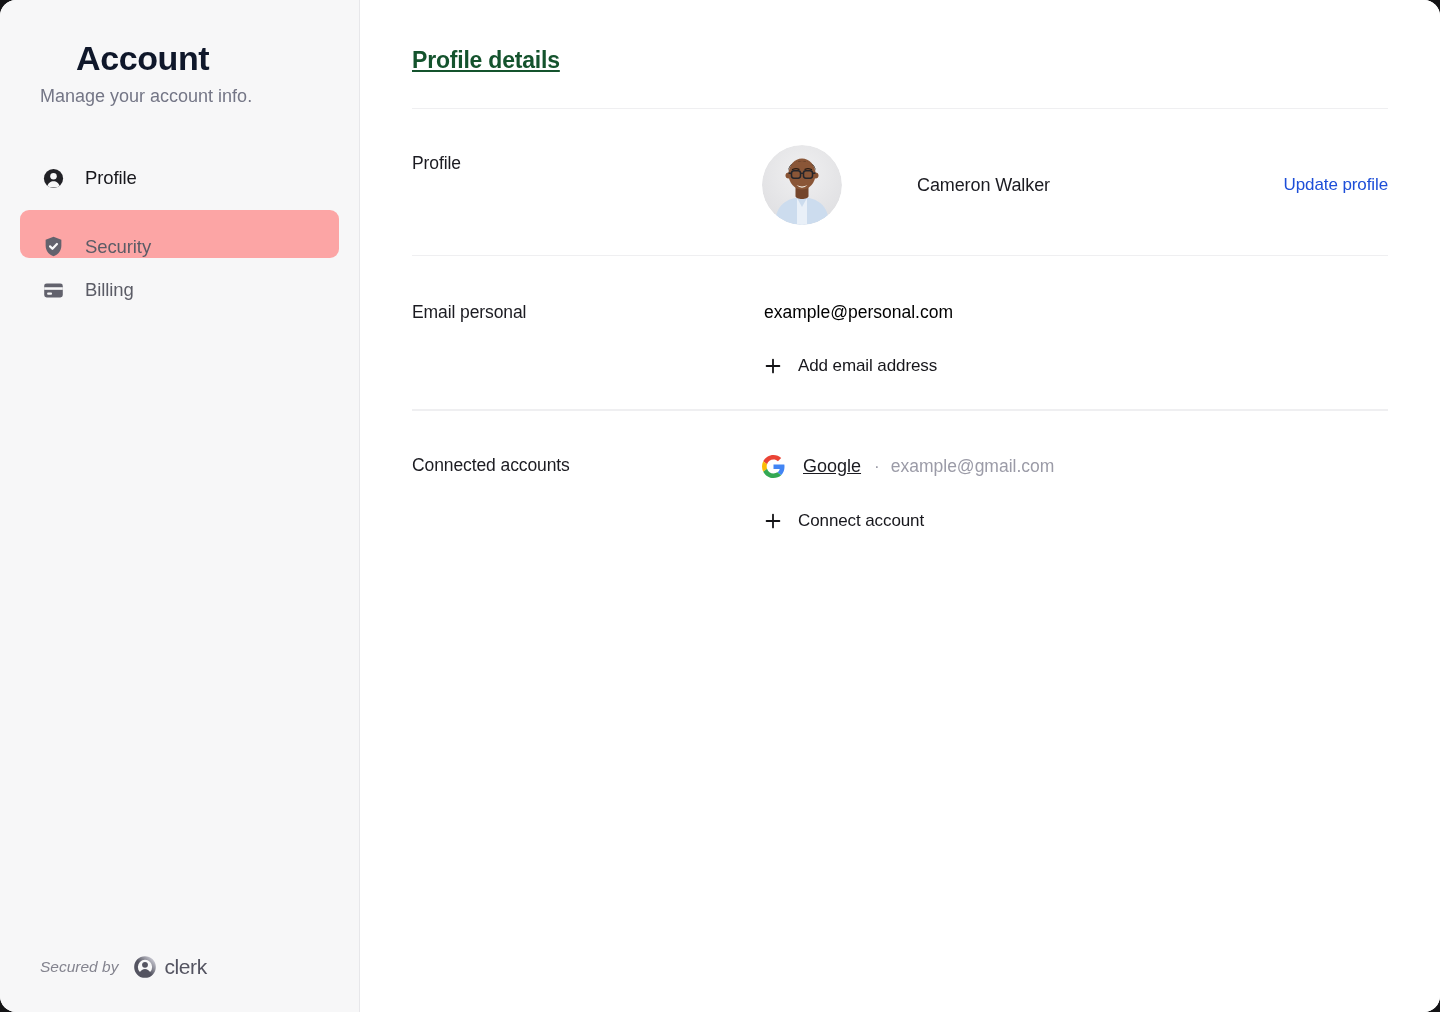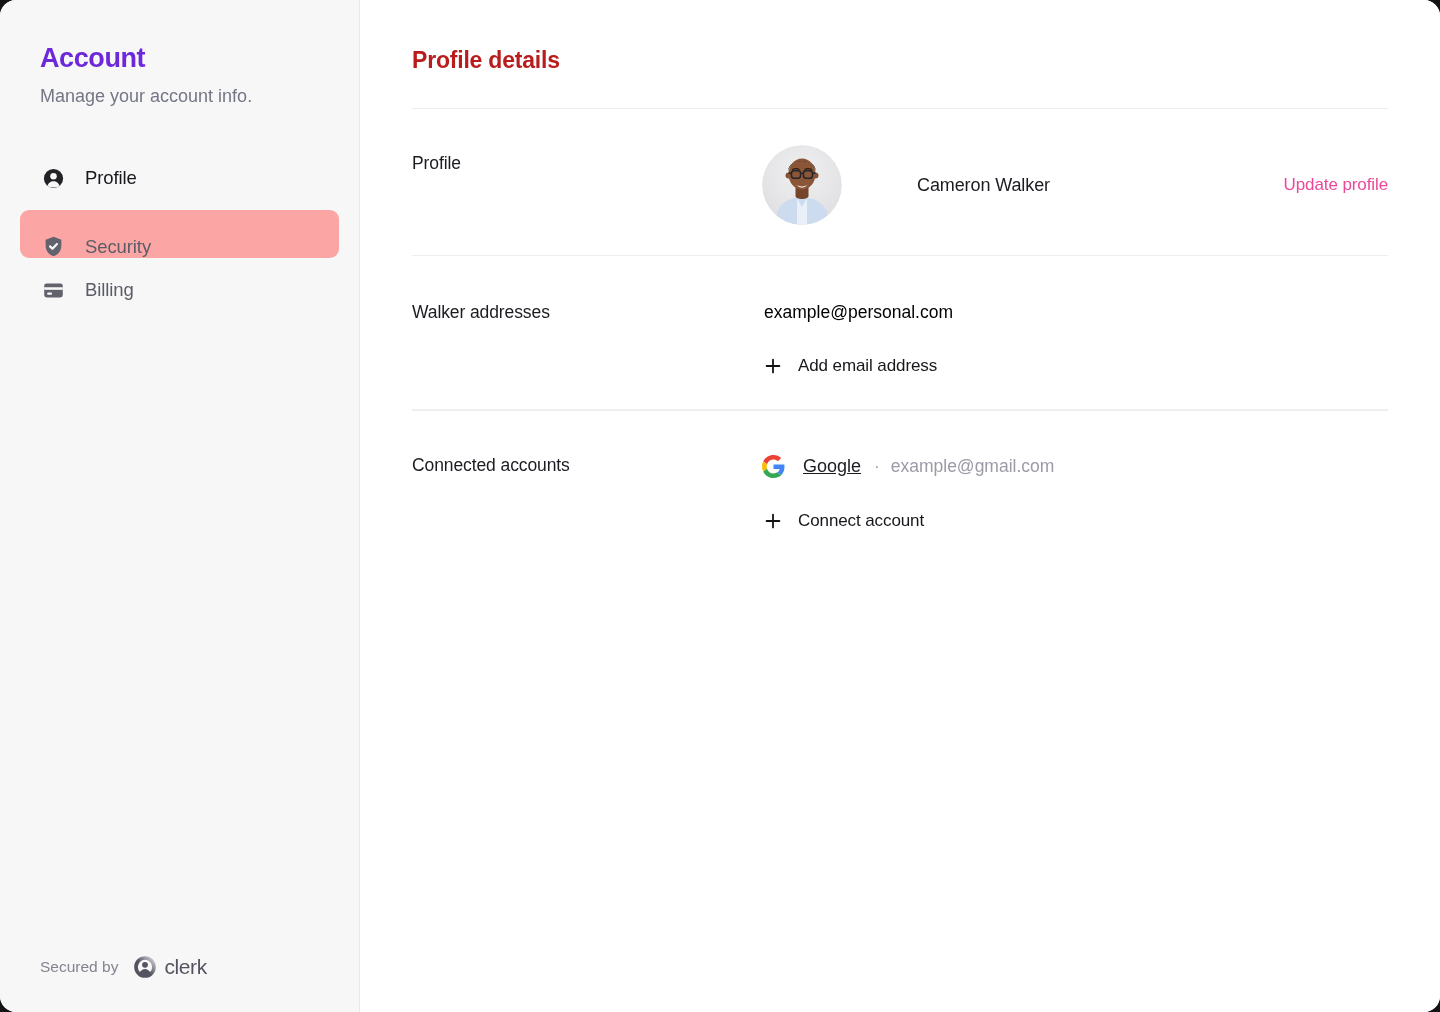--- a/index.html
+++ b/index.html
@@ -21,74 +21,74 @@
   
   .sidebar {
     width: 360px; min-width: 360px;
     background: #f7f7f8;
     border-right: 1px solid #e7e7ea;
     padding: 38px 20px 28px 20px;
     display: flex; flex-direction: column;
   }
   .sidebar-header { padding: 0 20px; }
   .sidebar-title {
-    font-size: 27px; font-weight: 700; color: #6d28d9;
-    letter-spacing: -0.4px; line-height: 40px;
+    font-size: 34px; font-weight: 700; color: #0f172a;
+    letter-spacing: -0.4px; line-height: 40px; margin-left: 36px;
   }
   .sidebar-subtitle {
     margin-top: 6px; font-size: 18px; color: #747686; line-height: 24px;
   }
   .nav { margin-top: 46px; display: flex; flex-direction: column; gap: 8px; }
   .nav-item {
     display: flex; align-items: center;
     height: 48px; padding: 0 0 0 22px;
     border-radius: 9px; cursor: pointer;
   }
   .nav-item.highlighted { background: #fca5a5; align-items: flex-end; }
   .nav-item .nav-icon { width: 23px; height: 23px; display: flex; }
   .nav-item .nav-label {
     margin-left: 20px; font-size: 18.5px; color: #5b5c66; letter-spacing: -0.1px;
   }
   .nav-item.active .nav-label { color: #17171c; font-weight: 500; }
   .sidebar-footer {
     margin-top: auto; padding: 0 20px 4px 20px;
     display: flex; align-items: center;
   }
-  .secured-by { font-size: 15.5px; color: #84848f; }
+  .secured-by { font-size: 15.5px; color: #84848f; font-style: italic; }
   .clerk-logo { display: flex; align-items: center; margin-left: 14px; }
   .clerk-wordmark {
     margin-left: 6px; font-size: 21px; font-weight: 400;
     color: #545461; letter-spacing: -0.4px;
   }
   
   .main { flex: 1; padding: 46px 52px 0 52px; background: #ffffff; }
   .main-title {
-    font-size: 23px; font-weight: 700; color: #b91c1c;
-    letter-spacing: -0.2px; line-height: 28px;
+    font-size: 23px; font-weight: 700; color: #14532d;
+    letter-spacing: -0.2px; line-height: 28px; text-decoration: underline;
   }
   .divider { height: 1px; background: #efeff1; width: 100%; }
   .divider.after-title { margin-top: 34px; }
   .row { display: flex; }
   .row-label {
     width: 350px; min-width: 350px;
     font-size: 17.5px; color: #1b1b21; letter-spacing: -0.1px;
   }
   .row-content { flex: 1; }
   
   .row.profile-row { padding: 0 0 30px 0; }
   .row.profile-row .row-label { padding-top: 44px; }
   .profile-inline { display: flex; align-items: center; padding-top: 36px; gap: 48px; }
   .avatar {
     width: 80px; height: 80px; border-radius: 50%; overflow: hidden; flex: none;
   }
   .profile-name {
     margin-left: 27px; font-size: 18px; color: #1b1b21; letter-spacing: -0.1px;
   }
   .update-profile-btn {
-    margin-left: auto; font-size: 17px; color: #ec4899;
+    margin-left: auto; font-size: 17px; color: #1d4ed8;
     background: none; border: none; cursor: pointer; padding: 4px 0;
     font-family: inherit; letter-spacing: -0.1px; text-align: center;
   }
   
   .row.value-row .row-label { padding-top: 46px; }
   .value-line { padding-top: 46px; font-size: 17.5px; color: #000000; }
   .value-line.indented { padding-left: 2px; }
   .add-btn {
     display: flex; align-items: center; gap: 16px;
     margin-top: 31px; padding: 2px 0 0 2px;
@@ -230,21 +230,21 @@
             </svg>
           </span>
           <span class="profile-name">Cameron Walker</span>
           <button class="update-profile-btn">Update profile</button>
         </div>
       </div>
     </section>
     <div class="divider"></div>
 
     <section class="row value-row">
-      <div class="row-label">Walker addresses</div>
+      <div class="row-label">Email personal</div>
       <div class="row-content">
         <div class="value-line indented">example@personal.com</div>
         <button class="add-btn">
           <span class="plus-icon">
             <svg viewBox="0 0 18 18" width="18" height="18">
               <path d="M9 2.6 V15.4 M2.6 9 H15.4" stroke="#131316" stroke-width="1.8" stroke-linecap="round"></path>
             </svg>
           </span>
           <span class="add-label">Add email address</span>
         </button>

